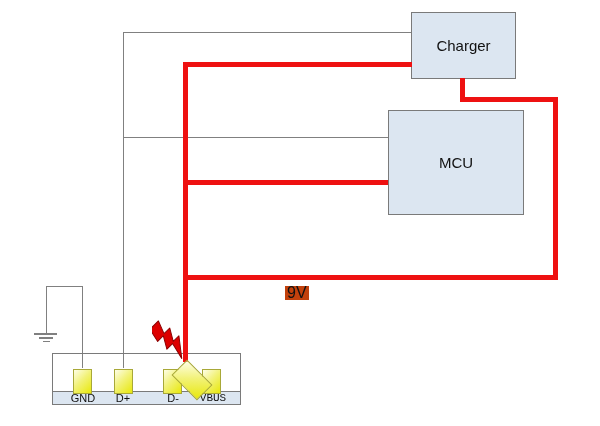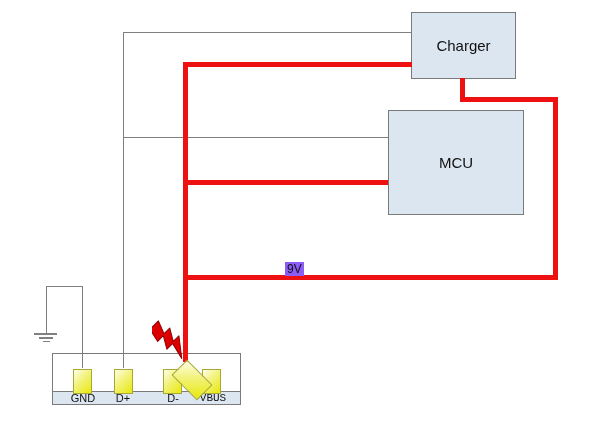--- a/index.html
+++ b/index.html
@@ -17,22 +17,22 @@
   .strip{position:absolute;left:0;right:0;bottom:0;height:12px;background:#dce6f1;
          border-top:1px solid #7a7a7a;z-index:3;}
   .pin{position:absolute;box-sizing:border-box;width:19px;height:25px;top:15px;
        background:linear-gradient(135deg,#fefee8 0%,#f2f27a 45%,#e8e80c 100%);
        border:1px solid #a8a838;z-index:4;}
   .pin-rot{position:absolute;box-sizing:border-box;width:36px;height:22px;left:174px;top:369px;
        background:linear-gradient(135deg,#fefee8 0%,#f2f27a 45%,#e8e80c 100%);
        border:1px solid #a8a838;transform:rotate(45deg);z-index:6;}
   .pinlabel{position:absolute;bottom:0;height:12px;line-height:12px;font-size:11px;
        transform:translateX(-50%);z-index:7;white-space:nowrap;}
-  .netlabel{position:absolute;left:285px;top:262px;font-size:12px;line-height:14px;
-       background:#8b5cf6;padding:0 2px;z-index:6;}
+  .netlabel{position:absolute;left:285px;top:286px;font-size:16px;line-height:14px;
+       background:#c2410c;padding:0 2px;z-index:6;}
   .boltsvg{position:absolute;left:152px;top:319px;width:48px;height:48px;z-index:8;}
   .gndbar{position:absolute;background:#808080;z-index:1;}
 </style>
 </head>
 <body>
 
 <div class="canvas">
 
   <div class="gwire" style="left:123px;top:32px;width:289px;height:1px;"></div>
   <div class="gwire" style="left:123px;top:32px;width:1px;height:336px;"></div>

